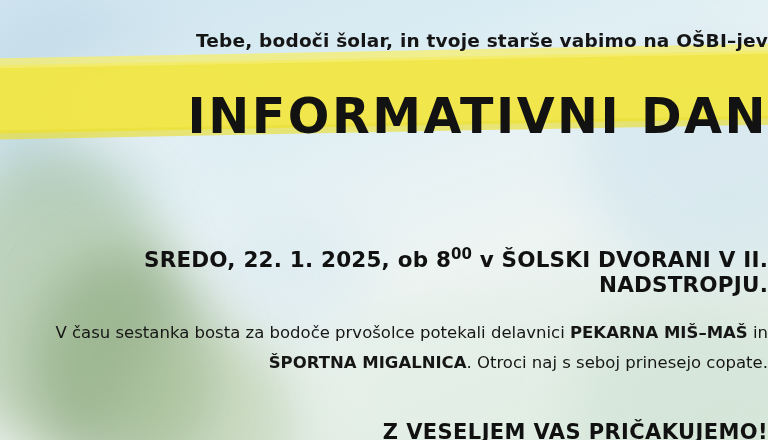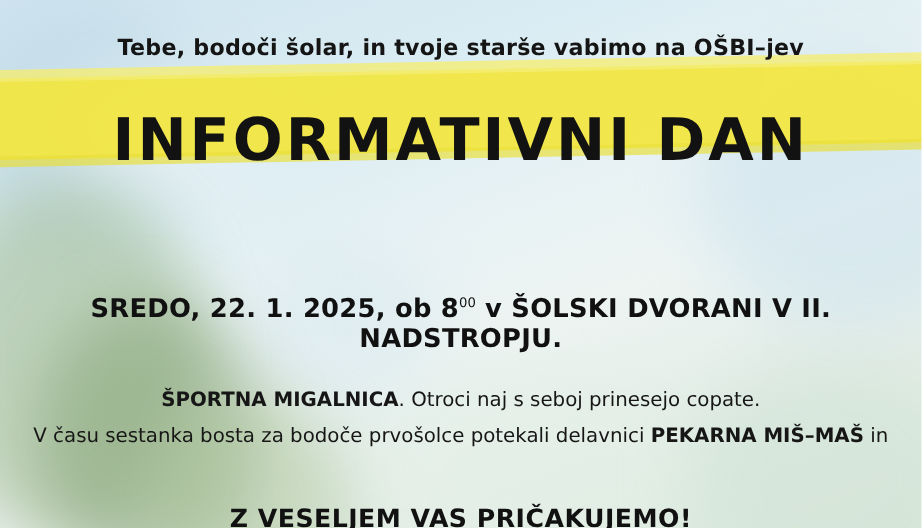--- a/index.html
+++ b/index.html
@@ -67,21 +67,21 @@
     width: 100%; height: 9px;
     background: #eade2f;
     opacity: .7;
   }
 
   .content {
     position: relative;
     z-index: 3;
     width: 768px;
     height: 440px;
-    text-align: center;
+    text-align: right;
     color: #1b1b1b;
   }
 
   .line-intro {
     position: absolute;
     top: 30px;
     left: 0;
     width: 100%;
     font-family: "DejaVu Sans", sans-serif;
     font-weight: bold;
@@ -117,22 +117,22 @@
     position: absolute;
     top: 245px;
     left: 0;
     width: 100%;
     font-weight: bold;
     font-size: 21.5px;
     letter-spacing: .2px;
     color: #111;
   }
   .line-date sup {
-    font-size: 11px;
-    font-weight: normal;
+    font-size: 15px;
+    font-weight: bold;
     vertical-align: super;
     letter-spacing: 0;
   }
 
   .para {
     position: absolute;
     top: 318px;
     left: 0;
     width: 100%;
     font-size: 16.5px;
@@ -174,20 +174,20 @@
     <div class="line-intro">Tebe, bodoči šolar, in tvoje starše vabimo na OŠBI–jev</div>
 
     <div class="headline">INFORMATIVNI DAN</div>
 
 
     <div class="line-date">
       <span>SREDO, 22. 1. 2025, ob 8</span><sup>00</sup><span> v ŠOLSKI DVORANI V II. NADSTROPJU.</span>
     </div>
 
     <div class="para">
+      <div><span>V času sestanka bosta za bodoče prvošolce potekali delavnici </span><b>PEKARNA MIŠ–MAŠ</b><span> in</span></div>
       <div><b>ŠPORTNA MIGALNICA</b><span>. Otroci naj s seboj prinesejo copate.</span></div>
-      <div><span>V času sestanka bosta za bodoče prvošolce potekali delavnici </span><b>PEKARNA MIŠ–MAŠ</b><span> in</span></div>
     </div>
 
     <div class="closing">Z VESELJEM VAS PRIČAKUJEMO!</div>
 
   </div>
 </div>
 
 </body></html>

